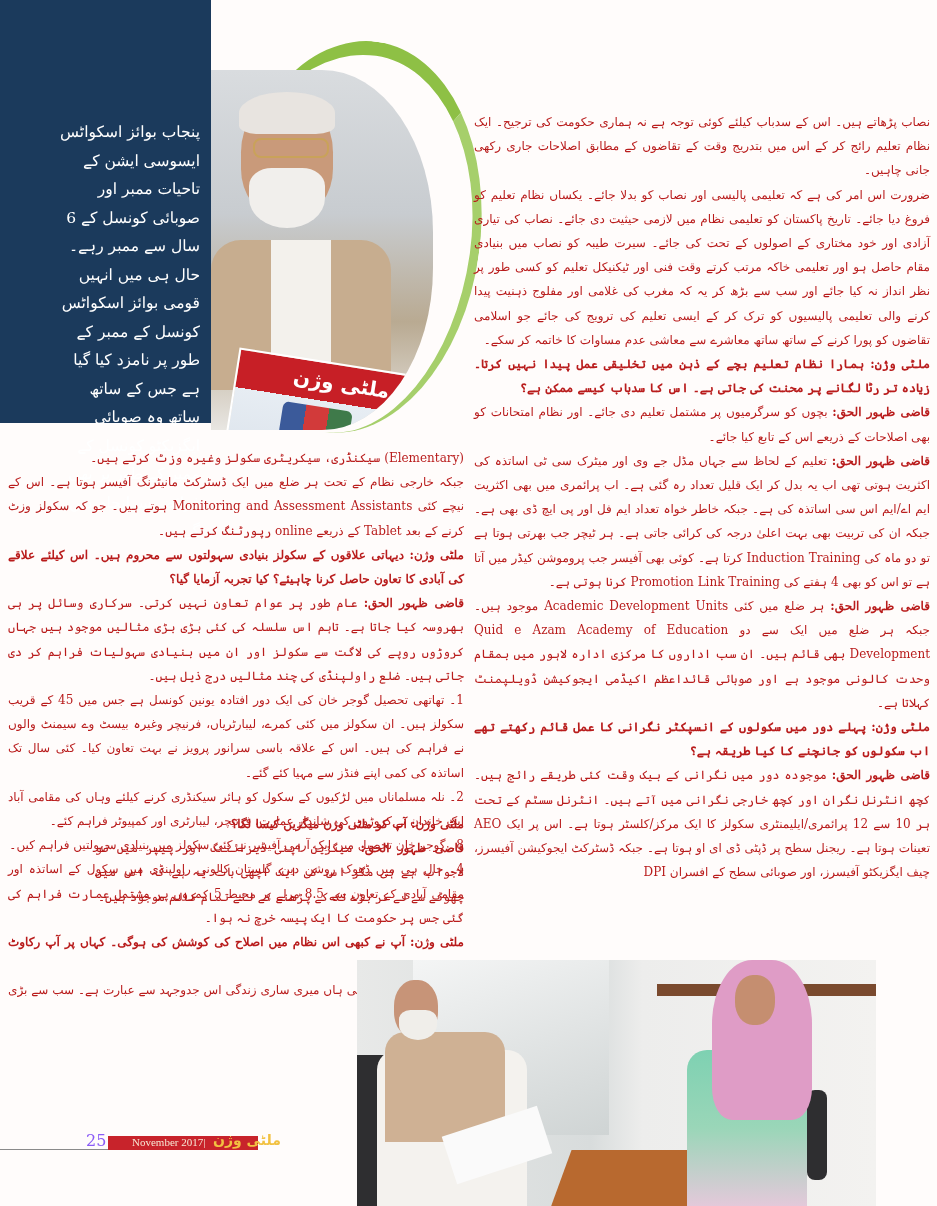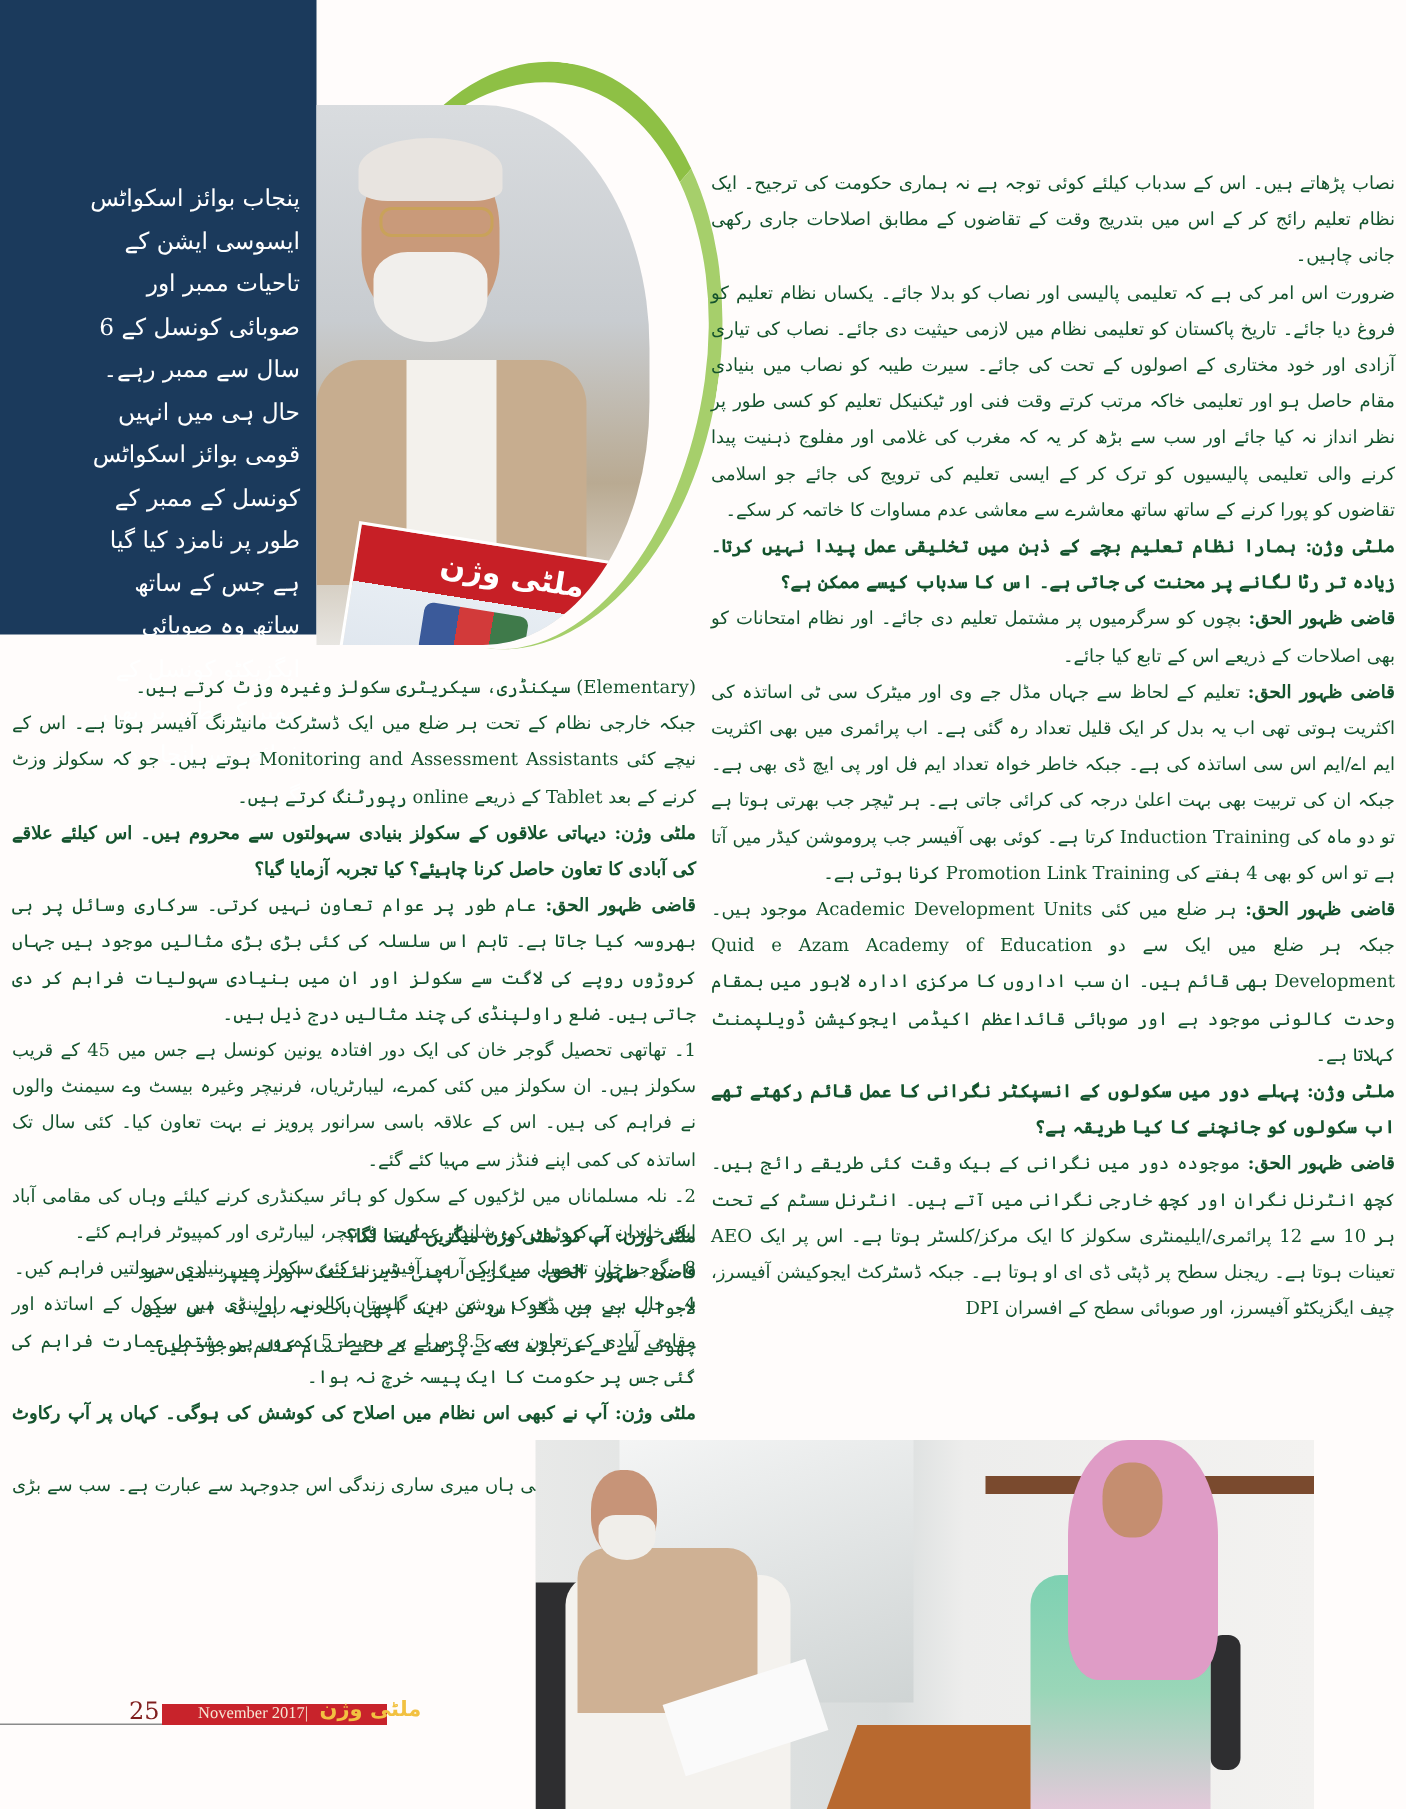--- a/index.html
+++ b/index.html
@@ -45,21 +45,21 @@
     transform:rotate(9deg);
     background:linear-gradient(180deg,#c71f26 0%,#c71f26 42%,#e7edf3 42%,#dfe6ee 100%);
     border:2px solid #fff;
   }
   .p-mag-title { position:absolute; left:56px; top:6px; color:#fff; font-weight:bold; font-size:20px; direction:rtl; font-family:"DejaVu Sans", sans-serif; }
   .p-mag-puzzle { position:absolute; left:50px; top:44px; width:70px; height:34px; background:linear-gradient(90deg,#3b5a9a 0 33%,#d23a3a 33% 66%,#3f7a4a 66%); border-radius:6px; }
 
   .col {
     position:absolute; direction:rtl; text-align:justify;
     font-family:"DejaVu Serif", serif;
-    font-size:12px; line-height:24.2px; color:#14532d;
+    font-size:12px; line-height:24.2px; color:#b91c1c;
   }
   .col p { margin:0; }
   .col .q { font-weight:bold; }
   .col .spk { font-weight:bold; }
   .right-col { left:474px; top:110px; width:456px; }
   .left-col { left:8px; top:446px; width:456px; }
   .left-col-narrow { left:95px; top:812px; width:369px; }
 
   
   .photo2 {
@@ -78,21 +78,21 @@
   .ph-table { position:absolute; left:200px; top:190px; width:180px; height:80px; background:#b8692f; transform:skewX(-20deg); }
   .ph-woman-scarf { position:absolute; left:355px; top:0; width:100px; height:160px; background:#df9cc6; border-radius:40% 40% 20% 20%; }
   .ph-woman-face { position:absolute; left:378px; top:15px; width:40px; height:50px; border-radius:45%; background:#c58e70; }
   .ph-woman-dress { position:absolute; left:330px; top:90px; width:120px; height:156px; background:linear-gradient(180deg,#7ed1b2,#9ad6b8 50%,#e3c9da); border-radius:20px 20px 0 0; }
   .ph-woman-chair { position:absolute; left:450px; top:130px; width:20px; height:90px; background:#2e2e30; border-radius:8px; }
 
   
   .footer-line { position:absolute; left:0; top:1149px; width:258px; height:1px; background:#8a8a8a; }
   .page-num {
     position:absolute; left:86px; top:1132px; width:22px; height:18px;
-    font-family:"DejaVu Serif", serif; font-size:16px; line-height:18px; color:#7f1d1d;
+    font-family:"DejaVu Serif", serif; font-size:16px; line-height:18px; color:#8b5cf6;
   }
   .footer-bar {
     position:absolute; left:108px; top:1136px; width:150px; height:14px;
     background:#c8232b;
   }
   .footer-date {
     position:absolute; left:132px; top:1134px;
     font-family:"Liberation Serif", serif; font-size:11px; color:#f6e8d5; line-height:16px;
   }
   .footer-logo {

